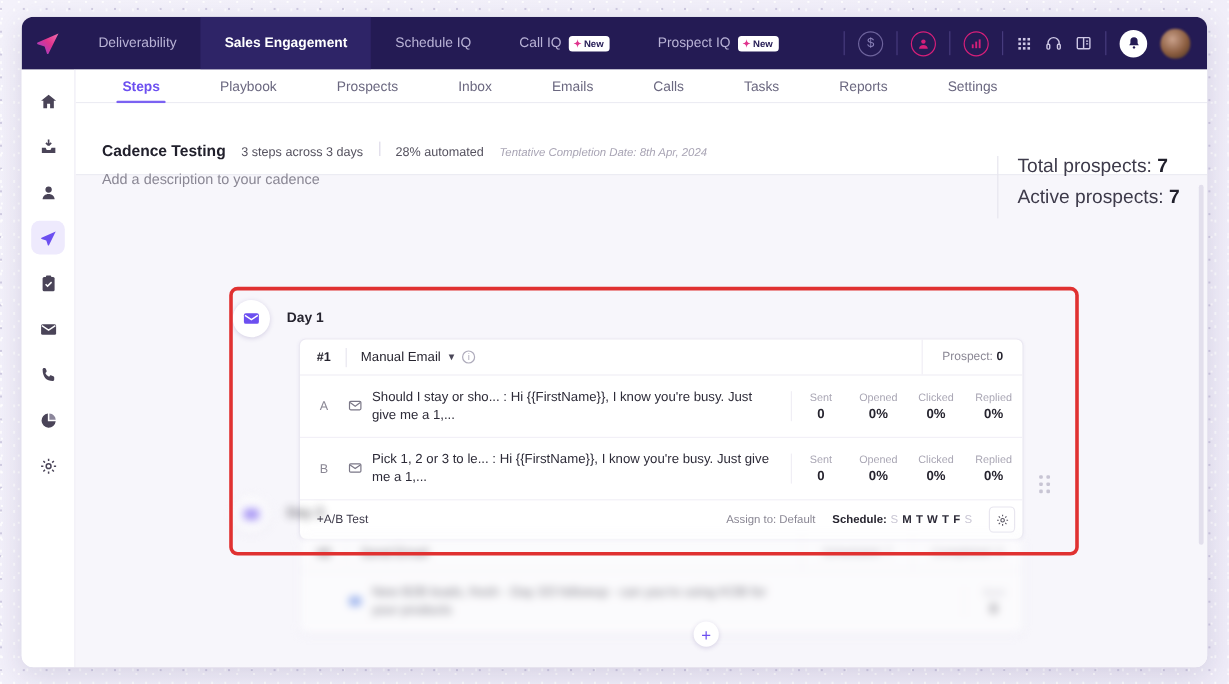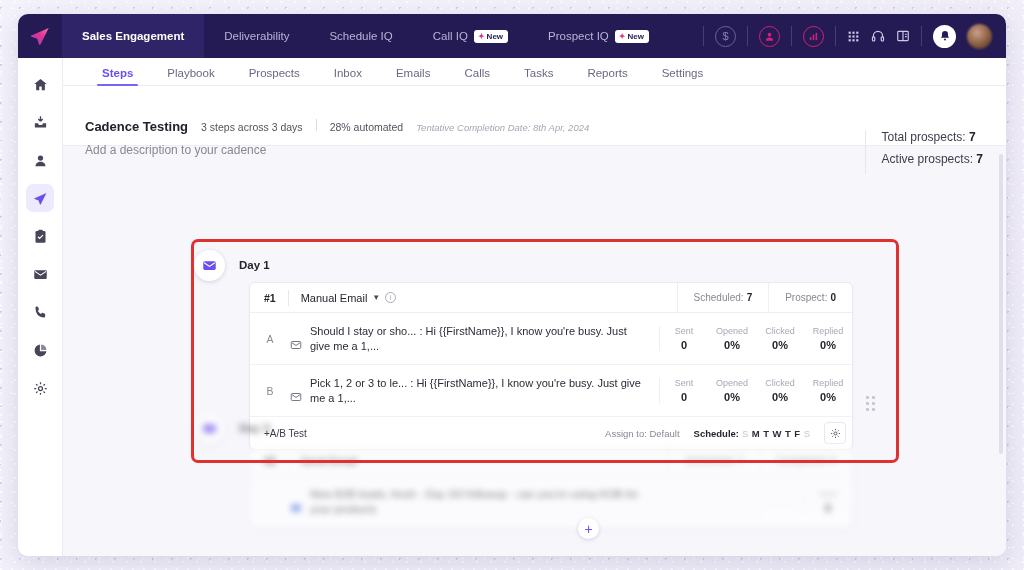--- a/index.html
+++ b/index.html
@@ -103,21 +103,21 @@
   .side-item svg { display: block; }
 
   
   .content {
     position: absolute; left: 45px; top: 44px; right: 0; bottom: 0;
     background: #f7f6fb;
     overflow: hidden;
   }
   .tabs-bar {
     height: 28px; background: #ffffff;
-    display: flex; align-items: flex-end; gap: 0;
+    display: flex; align-items: flex-end; gap: 16px;
     padding-left: 22px;
     border-bottom: 1px solid #ececf3;
     position: relative;
   }
   .tab {
     font-size: 11.5px; color: #6b6880; padding: 0 17px 6px 17px;
     cursor: pointer; white-space: nowrap;
   }
   .tab.active { color: #6c4ff0; font-weight: bold; position: relative; }
   .tab.active::after {
@@ -144,21 +144,21 @@
     font-size: 10.5px; font-weight: bold;
     border: none; border-radius: 5px;
     padding: 7px 14px;
     display: inline-flex; align-items: center; gap: 6px;
     cursor: pointer;
   }
   .prospect-box {
     position: absolute; right: 23px; top: 44px;
     border-left: 1px solid #e7e5ee; padding-left: 16px;
   }
-  .prospect-line { font-size: 12px; color: #3e3b4b; margin-bottom: 8px; white-space: nowrap; }
+  .prospect-line { font-size: 16px; color: #3e3b4b; margin-bottom: 8px; white-space: nowrap; }
   .prospect-line b { color: #21202c; }
 
   
   .canvas { position: relative; height: 100%; }
 
   .redbox {
     position: absolute;
     left: 128px; top: 93px; width: 708px; height: 224px;
     border: 3px solid #e03131; border-radius: 7px;
     pointer-events: none;
@@ -214,21 +214,21 @@
     display: flex; align-items: center;
     border-bottom: 1px solid #f2f0f7;
     min-height: 52px;
   }
   .variant-letter {
     width: 40px; text-align: center;
     font-size: 10.5px; color: #8a8794;
   }
   .variant-body {
     flex: 1; display: flex; gap: 8px; padding: 8px 10px 8px 0;
-    align-items: flex-end;
+    align-items: center;
   }
   .mail-ico { color: #7a7787; font-size: 11px; margin-top: 1px; }
   .variant-text {
     font-size: 11px; color: #2d2b38; line-height: 1.35;
     max-width: 340px; cursor: pointer;
   }
   .metrics { display: flex; border-left: 1px solid #f0eef5; }
   .metric { width: 48px; text-align: center; }
   .metric .mlabel { font-size: 9px; color: #a9a6b4; }
   .metric .mval { font-size: 11px; font-weight: bold; color: #26242f; margin-top: 3px; }
@@ -290,25 +290,25 @@
             <stop offset="0%" stop-color="#8f3fd6"></stop>
             <stop offset="55%" stop-color="#e0348d"></stop>
             <stop offset="100%" stop-color="#f06fae"></stop>
           </linearGradient>
         </defs>
         <path d="M21.5 3.2 2.6 11.4c-.7.3-.7 1.3 0 1.5l6.3 2.1 2.1 6.3c.2.7 1.2.7 1.5 0L21.5 3.2z" fill="url(#plg)"></path>
       </svg>
     </div>
 
     <div class="nav-items">
+      <div class="nav-item">
+        <span>Deliverability</span>
+      </div>
       <div class="nav-item active">
         <span>Sales Engagement</span>
-      </div>
-      <div class="nav-item">
-        <span>Deliverability</span>
       </div>
       <div class="nav-item">
         <span>Schedule IQ</span>
       </div>
       <div class="nav-item">
         <span>Call IQ</span>
         <span class="badge-new">
           <span class="spark">✦</span>
           <span>New</span>
         </span>
@@ -490,24 +490,20 @@
           <div class="card-head">
             <div class="step-num">#1</div>
             <div class="head-div"></div>
             <div class="step-type">
               <span>Manual Email</span>
               <span class="caret">▼</span>
             </div>
             <div class="info-ico">i</div>
             <div class="head-stats">
               <div class="hstat">
-                <span>Scheduled:</span>
-                <b>7</b>
-              </div>
-              <div class="hstat">
                 <span>Prospect:</span>
                 <b>0</b>
               </div>
             </div>
           </div>
 
           <div class="variant-row">
             <div class="variant-letter">A</div>
             <div class="variant-body">
               <span class="mail-ico">

